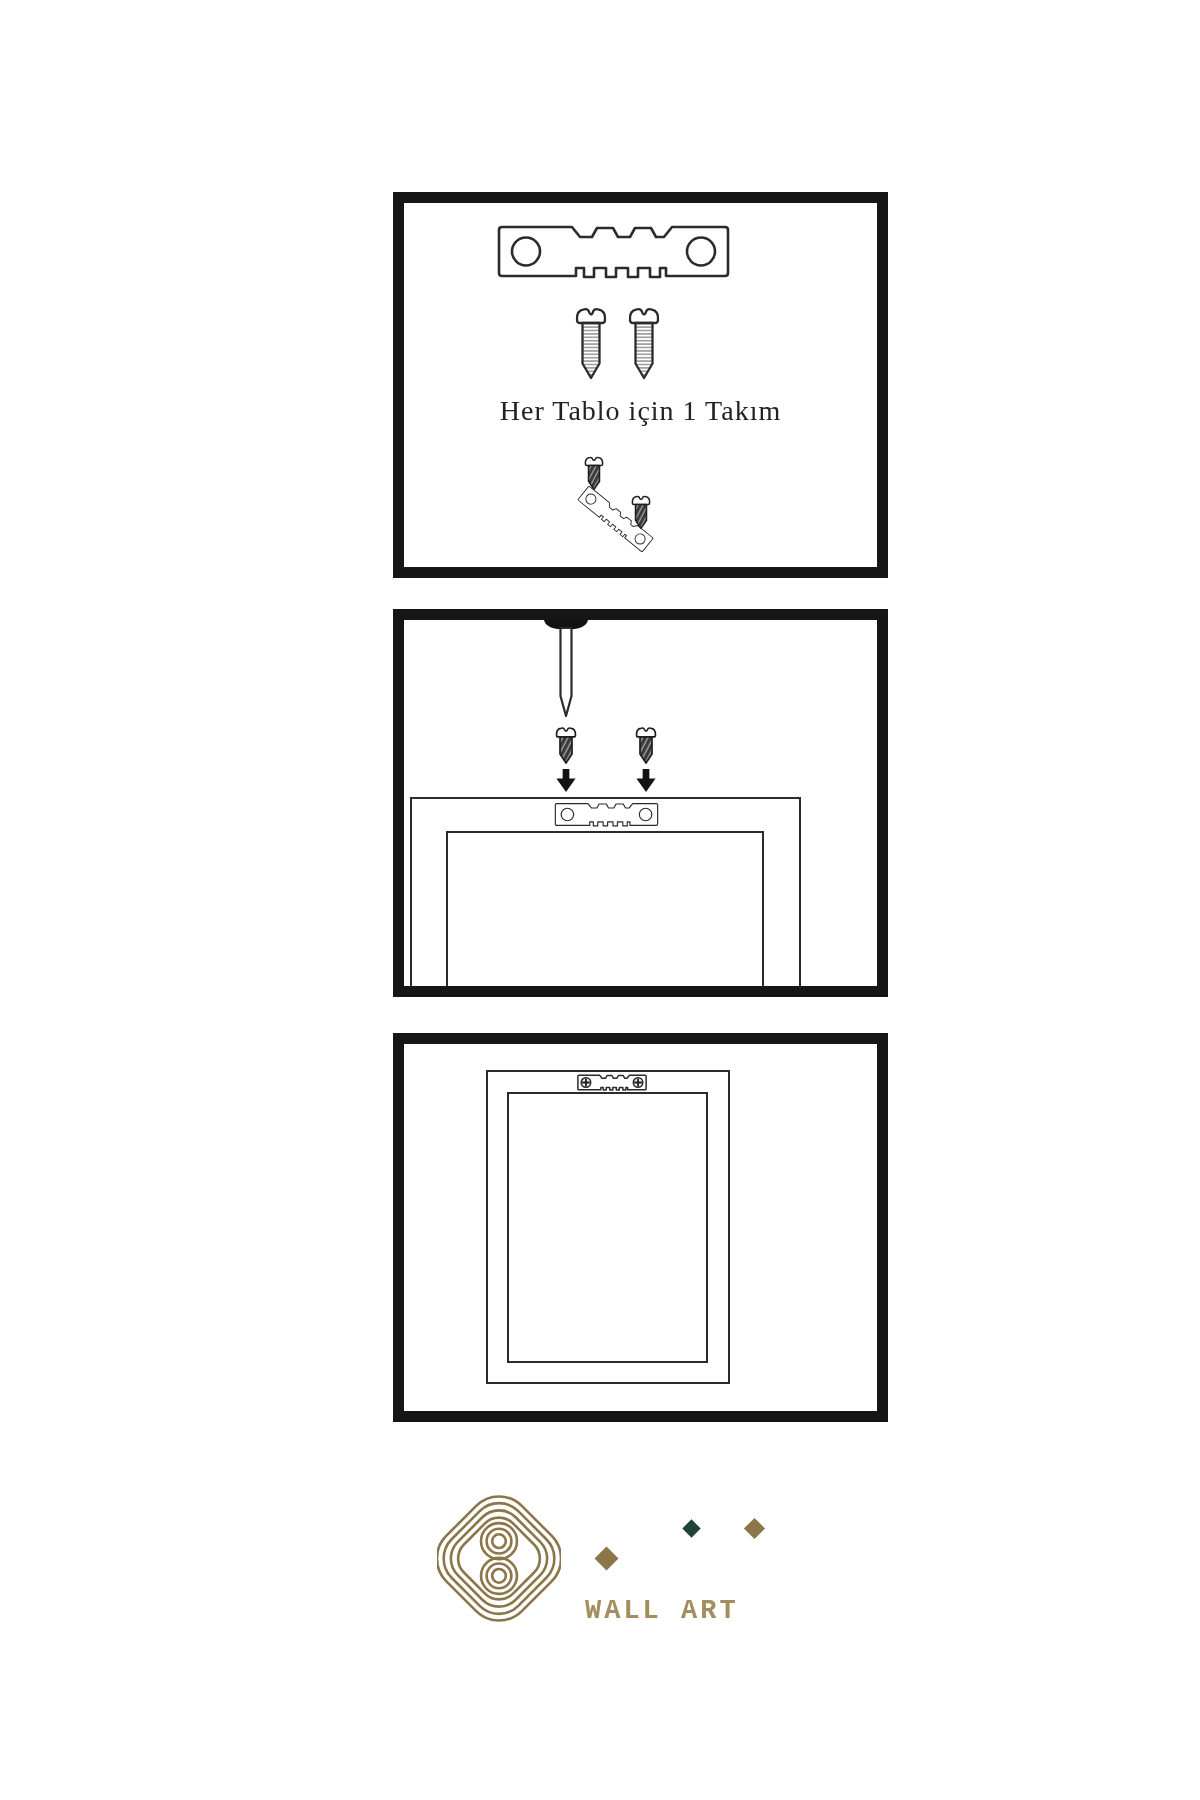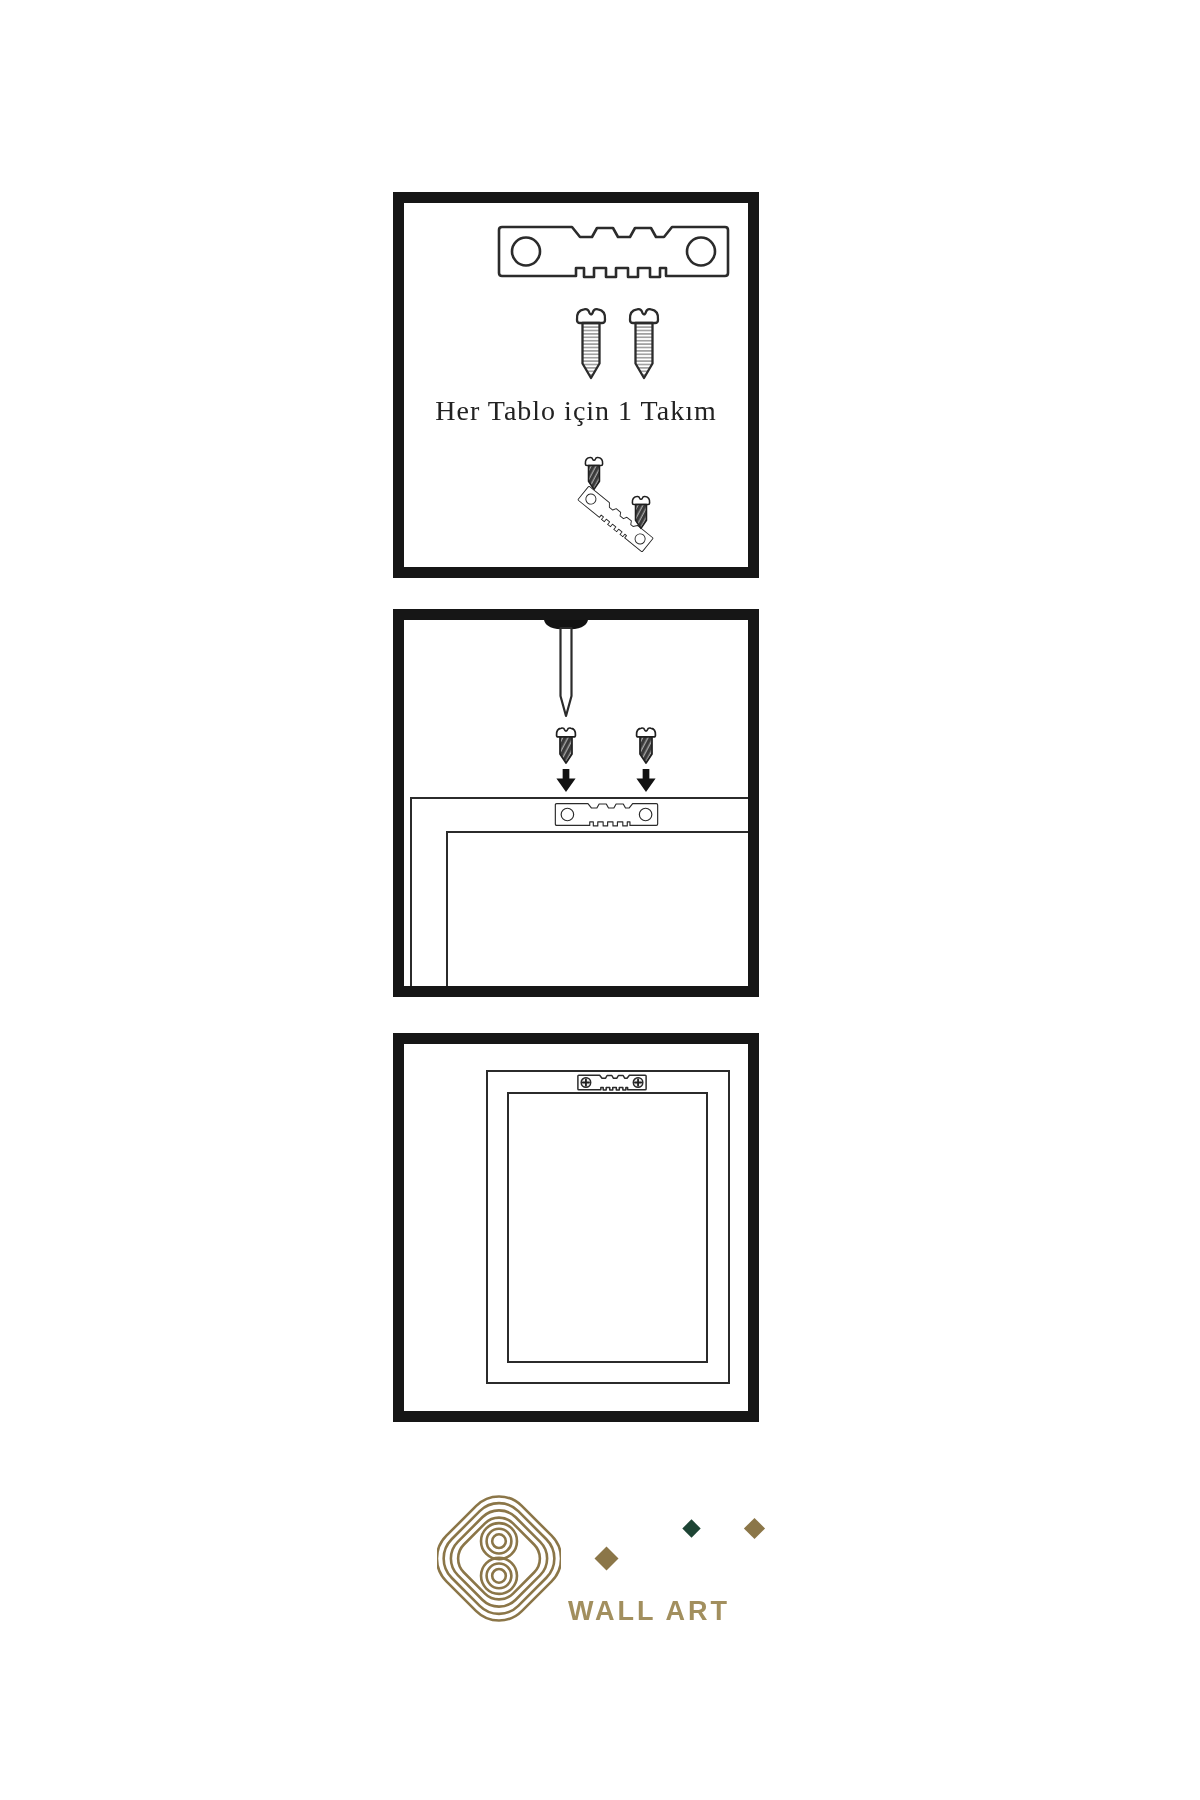--- a/index.html
+++ b/index.html
@@ -14,21 +14,21 @@
   html,body{background:#ffffff;}
   .page{
     position:relative;
     width:1200px;height:1800px;
     background:#ffffff;
     overflow:hidden;
     font-family:"Liberation Serif","DejaVu Serif",serif;
   }
   .panel{
     position:absolute;
-    left:393px;width:366px;
+    left:393px;width:495px;
     background:#ffffff;
     border:11px solid var(--panel-border);
     overflow:hidden;
   }
   #panel-1{top:192px;height:386px;}
   #panel-2{top:609px;height:388px;}
   #panel-3{top:1033px;height:389px;}
   .caption{
     position:absolute;left:0;top:192px;width:100%;
     text-align:center;
@@ -51,26 +51,26 @@
   }
   .brand-text{
     position:absolute;left:128px;top:2px;
     font-size:99px;line-height:1;
     font-weight:700;
     letter-spacing:1px;
     color:var(--green);
     font-family:"Liberation Serif","DejaVu Serif",serif;
   }
   .wordmark-sub{
-    position:absolute;left:131px;top:104px;
+    position:absolute;left:148px;top:104px;
     font-size:27px;
     letter-spacing:3px;
     font-weight:600;
     color:var(--wordmark-gold);
-    font-family:Liberation Sans, sans-serif;
+    font-family:Liberation Mono, monospace;
   }
   svg.icon{position:absolute;display:block;}
 </style>
 </head>
 <body>
 
 <svg width="0" height="0" style="position:absolute" aria-hidden="true">
   <defs>
     <pattern id="threads" width="4" height="3.4" patternUnits="userSpaceOnUse">
       <rect width="4" height="3.4" fill="#ffffff"></rect>

